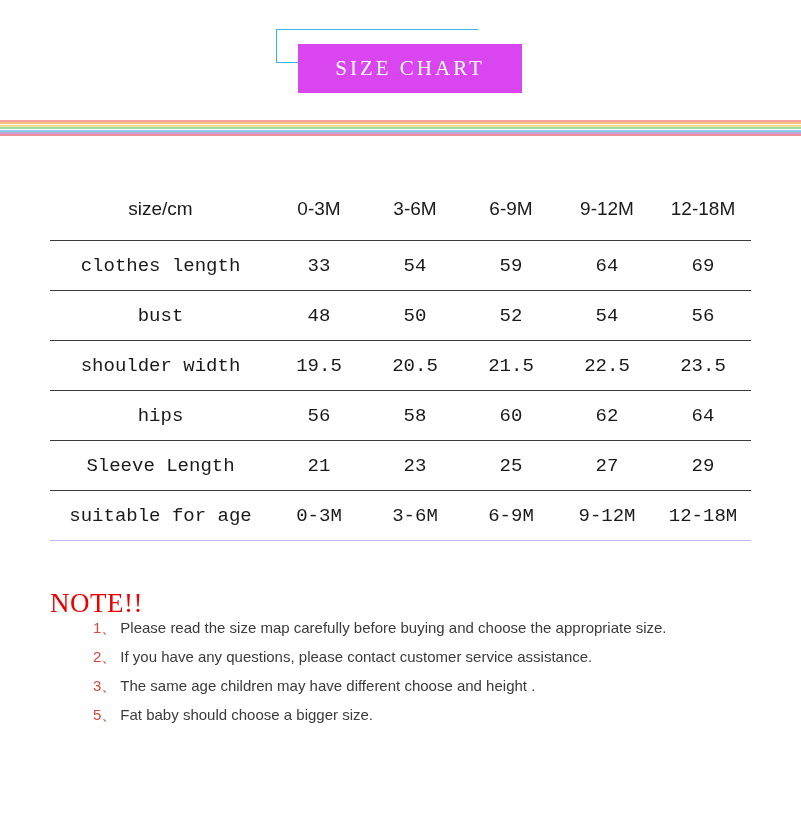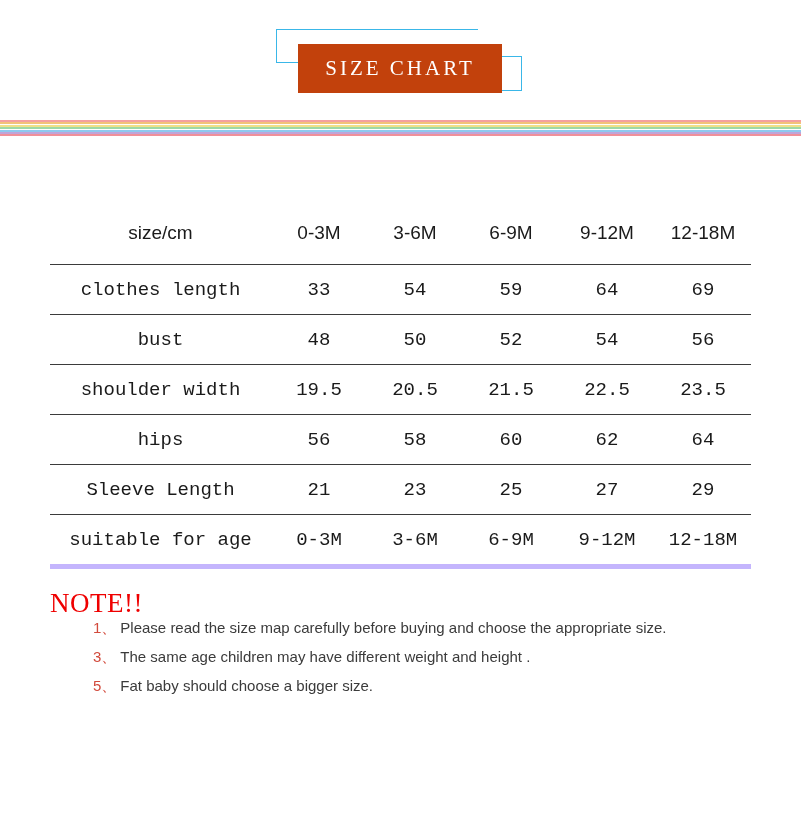--- a/index.html
+++ b/index.html
@@ -37,23 +37,23 @@
     width: 200px;
     height: 35px;
     border: 1px solid #3ab7e8;
     border-left: none;
     box-sizing: border-box;
   }
   .header-title {
     position: absolute;
     left: 298px;
     top: 44px;
-    width: 204px;
+    width: 224px;
     height: 49px;
-    background: #c2410c;
+    background: #d946ef;
     color: #ffffff;
     font-size: 21px;
     letter-spacing: 3px;
     display: flex;
     align-items: center;
     justify-content: center;
     font-family: "Liberation Serif", serif;
   }
 
   
@@ -68,21 +68,21 @@
     position: absolute;
     left: 0;
     width: 801px;
     height: 2px;
   }
 
   
   .table-wrap {
     position: absolute;
     left: 50px;
-    top: 208px;
+    top: 184px;
     width: 701px;
   }
   table.size-table {
     border-collapse: collapse;
     width: 701px;
     table-layout: fixed;
   }
   table.size-table td {
     text-align: center;
     font-size: 19px;
@@ -93,21 +93,21 @@
   table.size-table tr.head td {
     border: none;
     font-size: 19px;
     padding-bottom: 8px;
   }
   table.size-table tr.body td {
     border-top: 1px solid #3b3b3b;
     font-family: Liberation Mono, monospace;
   }
   table.size-table tr.body.last td {
-    border-bottom: 5px solid #c4b5fd;
+    border-bottom: 1px solid #c4b5fd;
   }
   col.c0 { width: 221px; }
   col.cx { width: 96px; }
 
   
   .notes {
     position: absolute;
     left: 50px;
     top: 588px;
     width: 700px;
@@ -219,16 +219,17 @@
           <td>12-18M</td>
         </tr>
       </tbody>
   </table>
 </div>
 
 <div class="notes">
   <div class="notes-title">NOTE!!</div>
   <div>
       <div class="note-line"><span class="num">1、</span><span>Please read the size map carefully before buying and choose the appropriate size.</span></div>
-      <div class="note-line"><span class="num">3、</span><span>The same age children may have different weight and height .</span></div>
+      <div class="note-line"><span class="num">2、</span><span>If you have any questions, please contact customer service assistance.</span></div>
+      <div class="note-line"><span class="num">3、</span><span>The same age children may have different choose and height .</span></div>
       <div class="note-line"><span class="num">5、</span><span>Fat baby should choose a bigger size.</span></div>
     </div>
 </div>
 
 </body></html>

